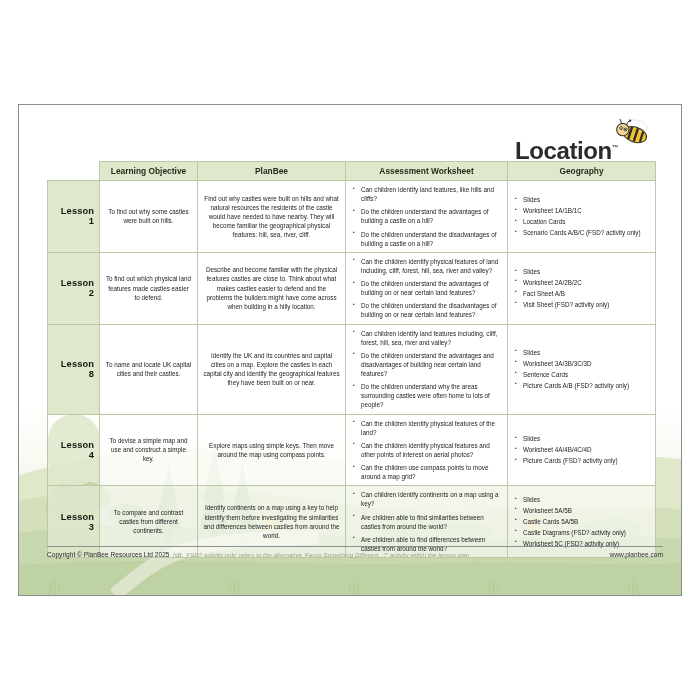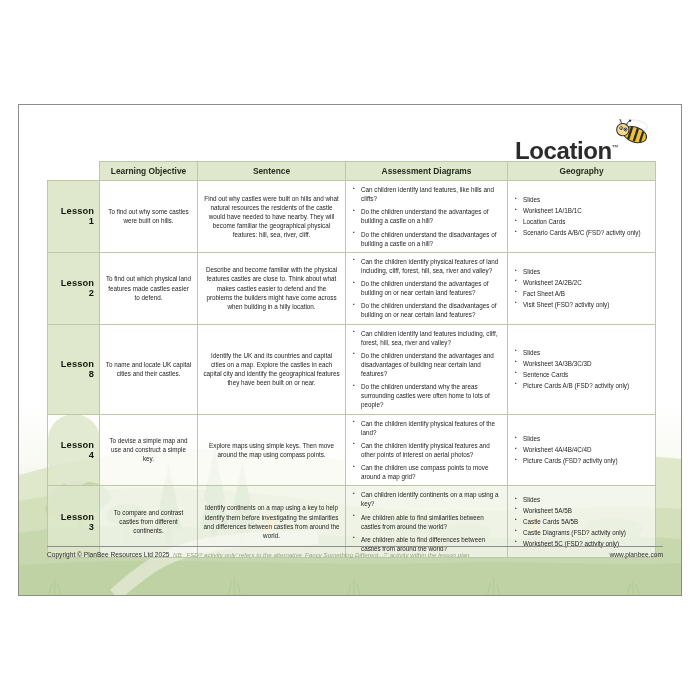--- a/index.html
+++ b/index.html
@@ -220,22 +220,22 @@
           <col class="c-lesson">
             <col class="c-obj">
             <col class="c-over">
             <col class="c-assess">
             <col class="c-res">
         </colgroup>
         <thead>
           <tr>
             <th class="spacer"></th>
             <th>Learning Objective</th>
-            <th>Sentence</th>
-            <th>Assessment Diagrams</th>
+            <th>PlanBee</th>
+            <th>Assessment Worksheet</th>
             <th>Geography</th>
           </tr>
         </thead>
         <tbody>
 
           <tr class="row1">
             <td class="lesson">Lesson 1</td>
             <td class="obj">To find out why some castles were built on hills.</td>
             <td class="over">Find out why castles were built on hills and what natural resources the residents of the castle would have needed to have nearby. They will become familiar the geographical physical features: hill, sea, river, cliff.</td>
             <td class="assess">

